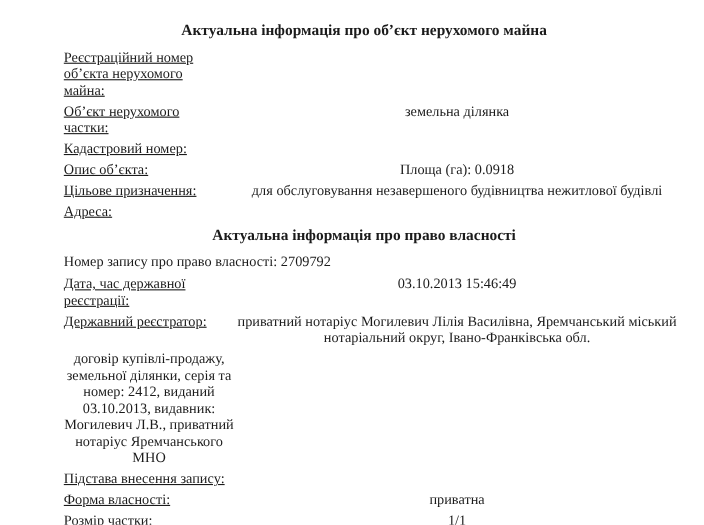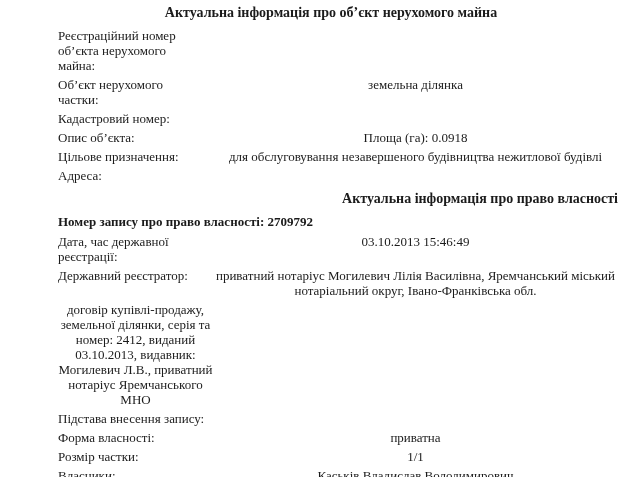--- a/index.html
+++ b/index.html
@@ -19,41 +19,41 @@
   .doc {
     box-sizing: border-box;
     width: 640px;
     padding: 5px 22px 0 58px;
   }
   .sec-title {
     font-size: 14px;
     font-weight: bold;
     line-height: 16px;
     text-align: center;
-    margin: 0 0 7px -14px;
+    margin: 16px 0 7px -14px;
     padding: 0;
   }
   .sec-title.second {
     margin-top: 8px;
-    text-align: right;
   }
   .row {
     display: grid;
     grid-template-columns: 157px 1fr;
     margin: 0 0 4px 0;
   }
   .row .label {
     padding-right: 10px;
+    text-decoration: underline;
   }
   .row .value {
     padding-right: 2px;
     text-align: center;
   }
   .record-line {
-    font-weight: bold;
+    font-weight: normal;
     margin: 0 0 5px 0;
   }
 </style>
 </head>
 <body>
 
 <div class="doc">
 
   <div class="sec-title">Актуальна інформація про об’єкт нерухомого майна</div>
 

